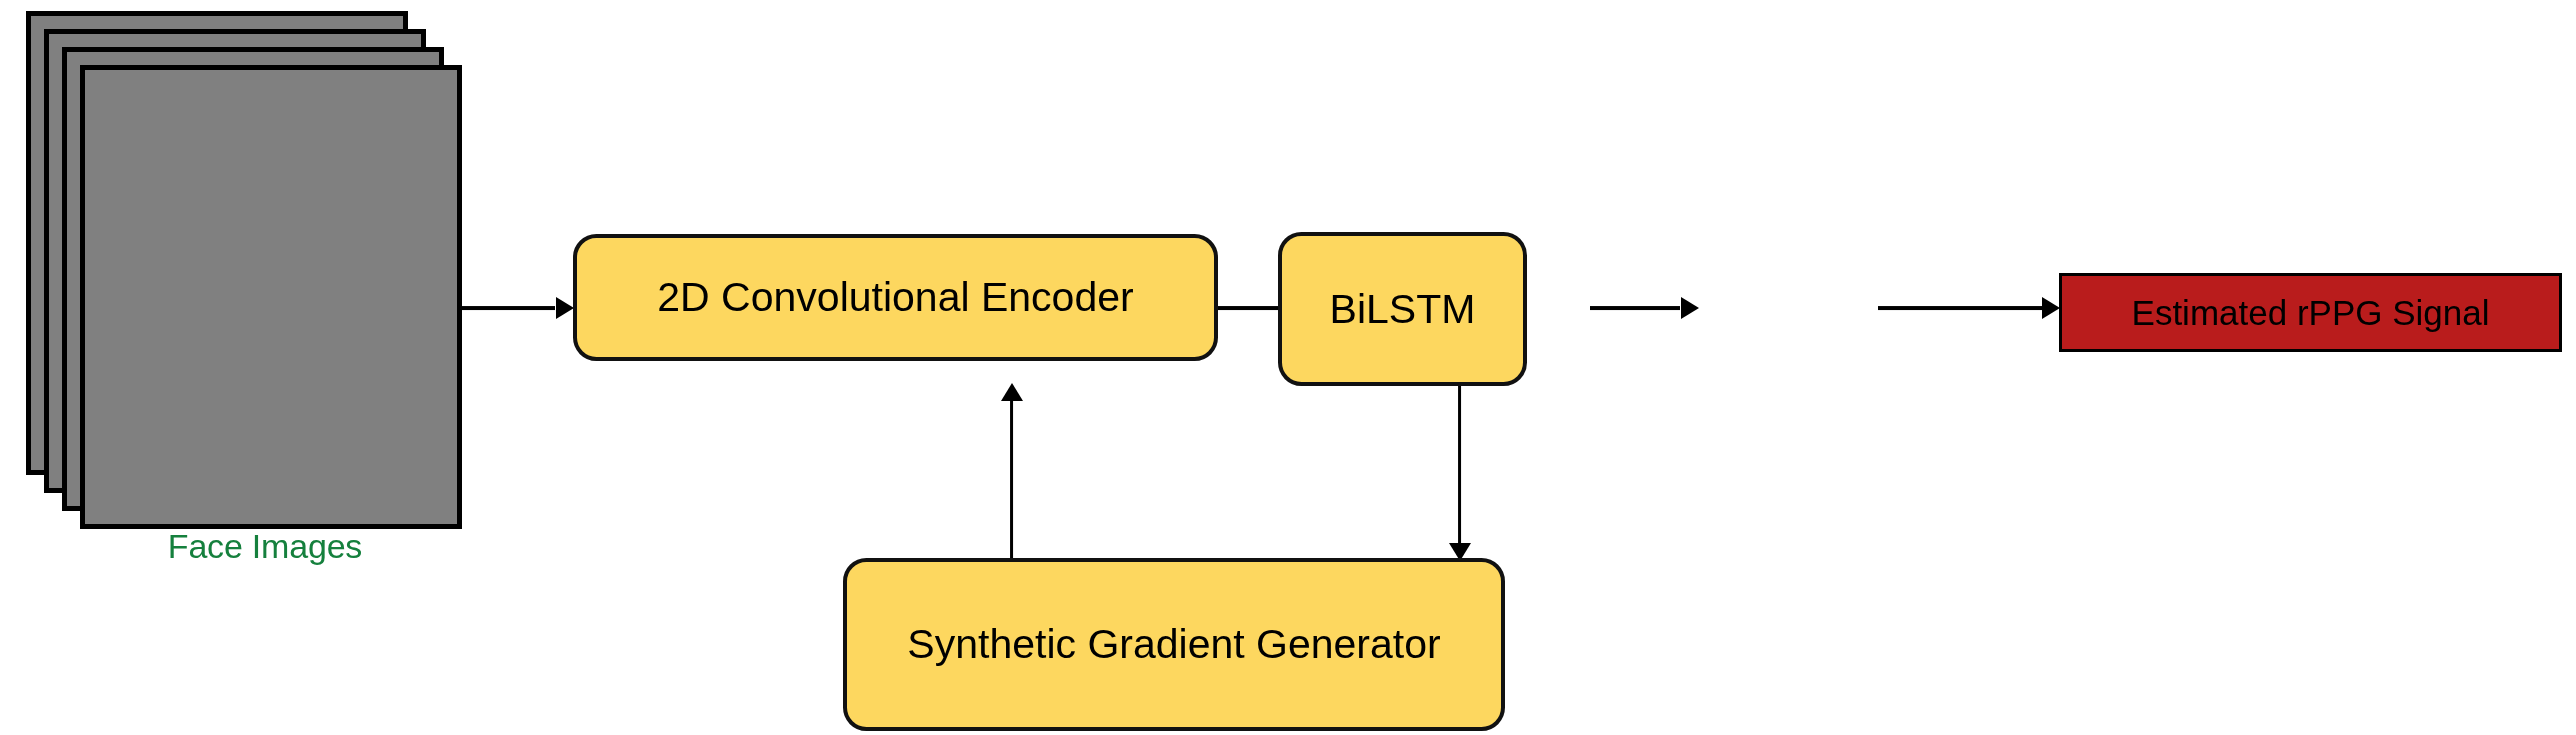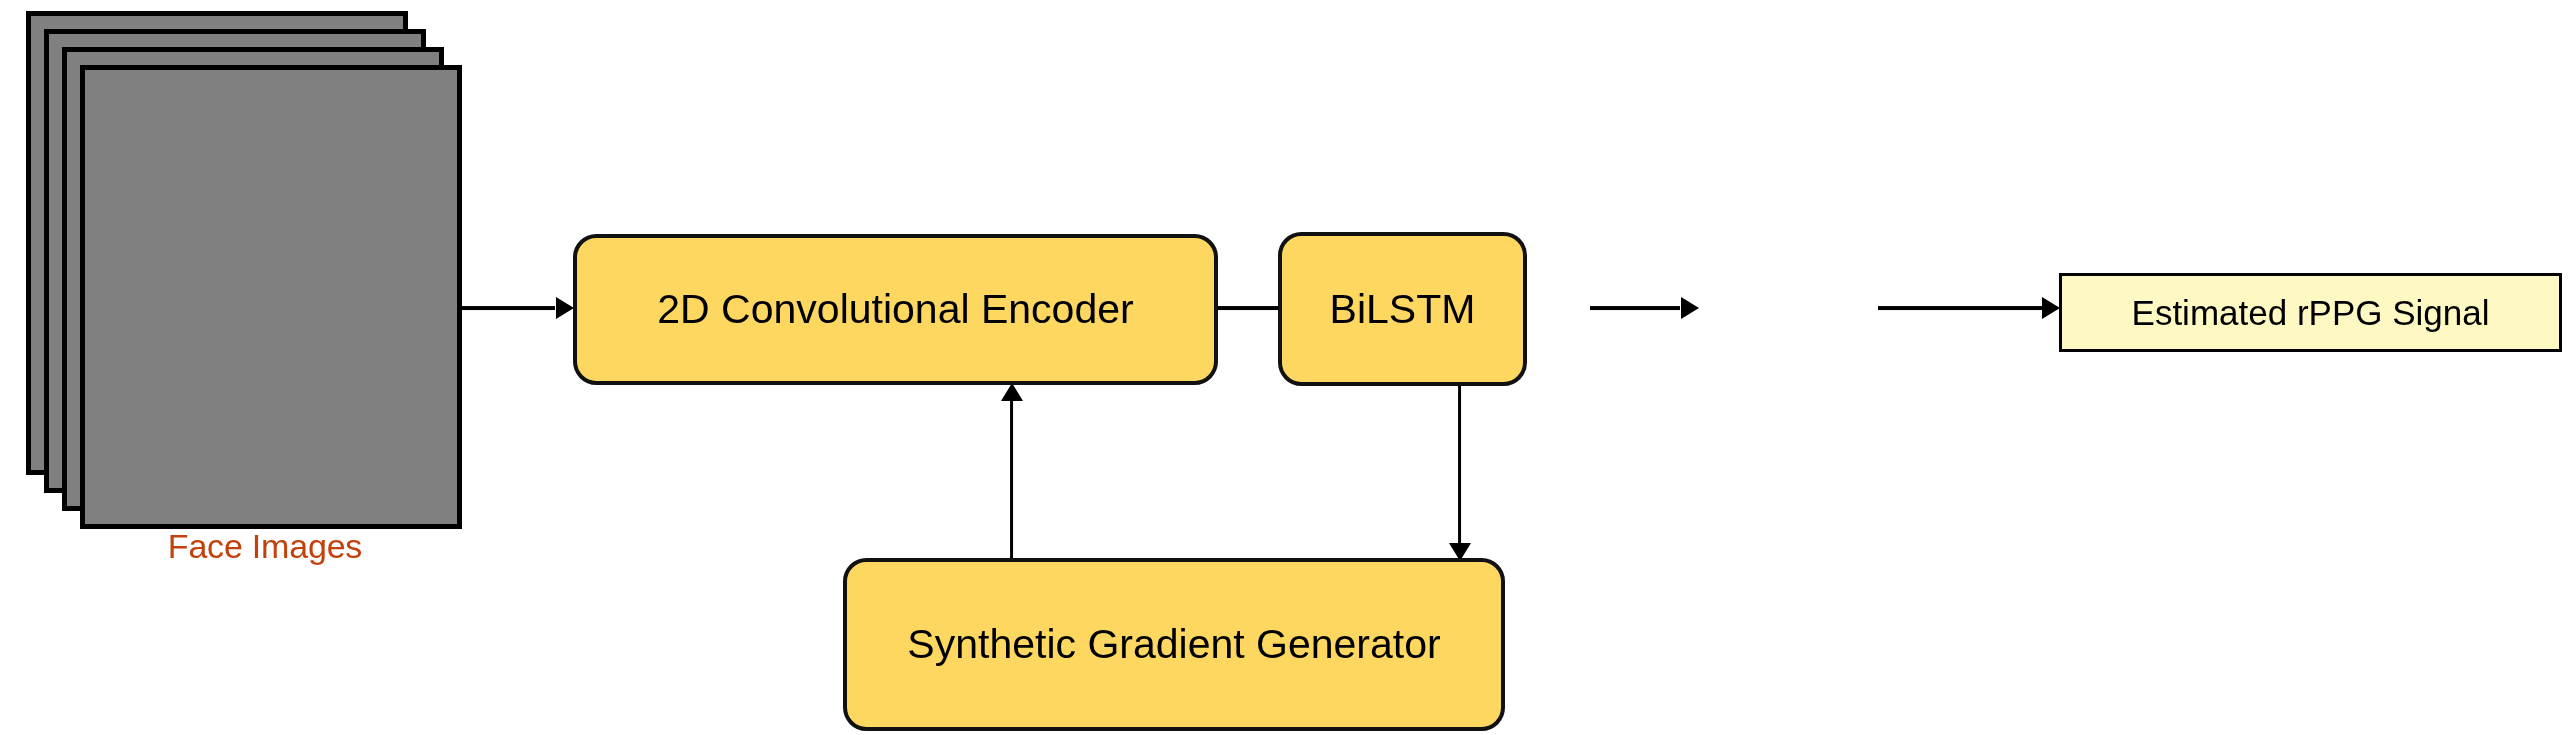--- a/index.html
+++ b/index.html
@@ -39,47 +39,47 @@
   .face-sheet.s3 { left: 39px; top: 39px; z-index: 3; }
   .face-sheet.s4 { left: 57px; top: 57px; z-index: 4; }
 
   .face-caption {
     position: absolute;
     left: 47px;
     top: 527px;
     width: 436px;
     text-align: center;
     font-size: 34px;
-    color: #c2410c;
+    color: #15803d;
     letter-spacing: -0.2px;
     white-space: nowrap;
   }
 
   
   .node {
     position: absolute;
     box-sizing: border-box;
     display: flex;
     align-items: center;
     justify-content: center;
     color: #000000;
     white-space: nowrap;
   }
   .node-yellow {
     background: #FDD75F;
     border: 4.7px solid #111111;
     border-radius: 23.4px;
   }
   .node-white {
-    background: #fef9c3;
+    background: #b91c1c;
     border: 3.1px solid #000000;
     border-radius: 0;
   }
 
-  #enc  { left: 573px;  top: 234px; width: 645px;  height: 151px; font-size: 41px; }
+  #enc  { left: 573px;  top: 234px; width: 645px;  height: 127px; font-size: 41px; }
   #lstm { left: 1278px; top: 232px; width: 249px;  height: 154px; font-size: 41px; }
   #mlp  { left: 1697px; top: 232px; width: 182px;  height: 154px; font-size: 41px; }
   #out  { left: 2059px; top: 273px; width: 503px;  height: 79px; font-size: 35px; }
   #sgg  { left: 843px; top: 558px; width: 662px;  height: 173px; font-size: 41px; align-items: center; }
 
   
   .arrow-h, .arrow-v {
     position: absolute;
   }
   .arrow-h .shaft {

